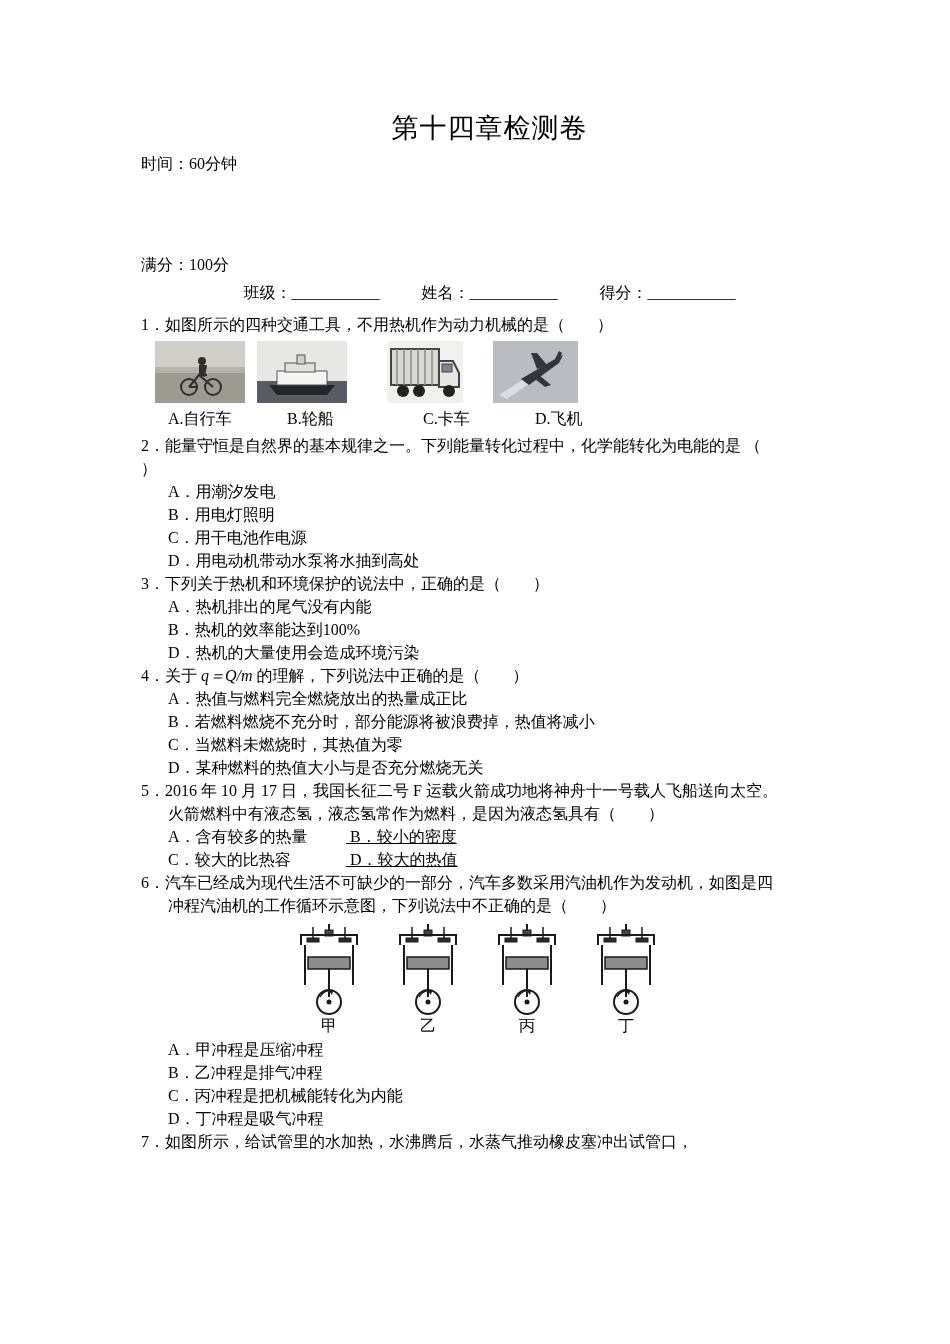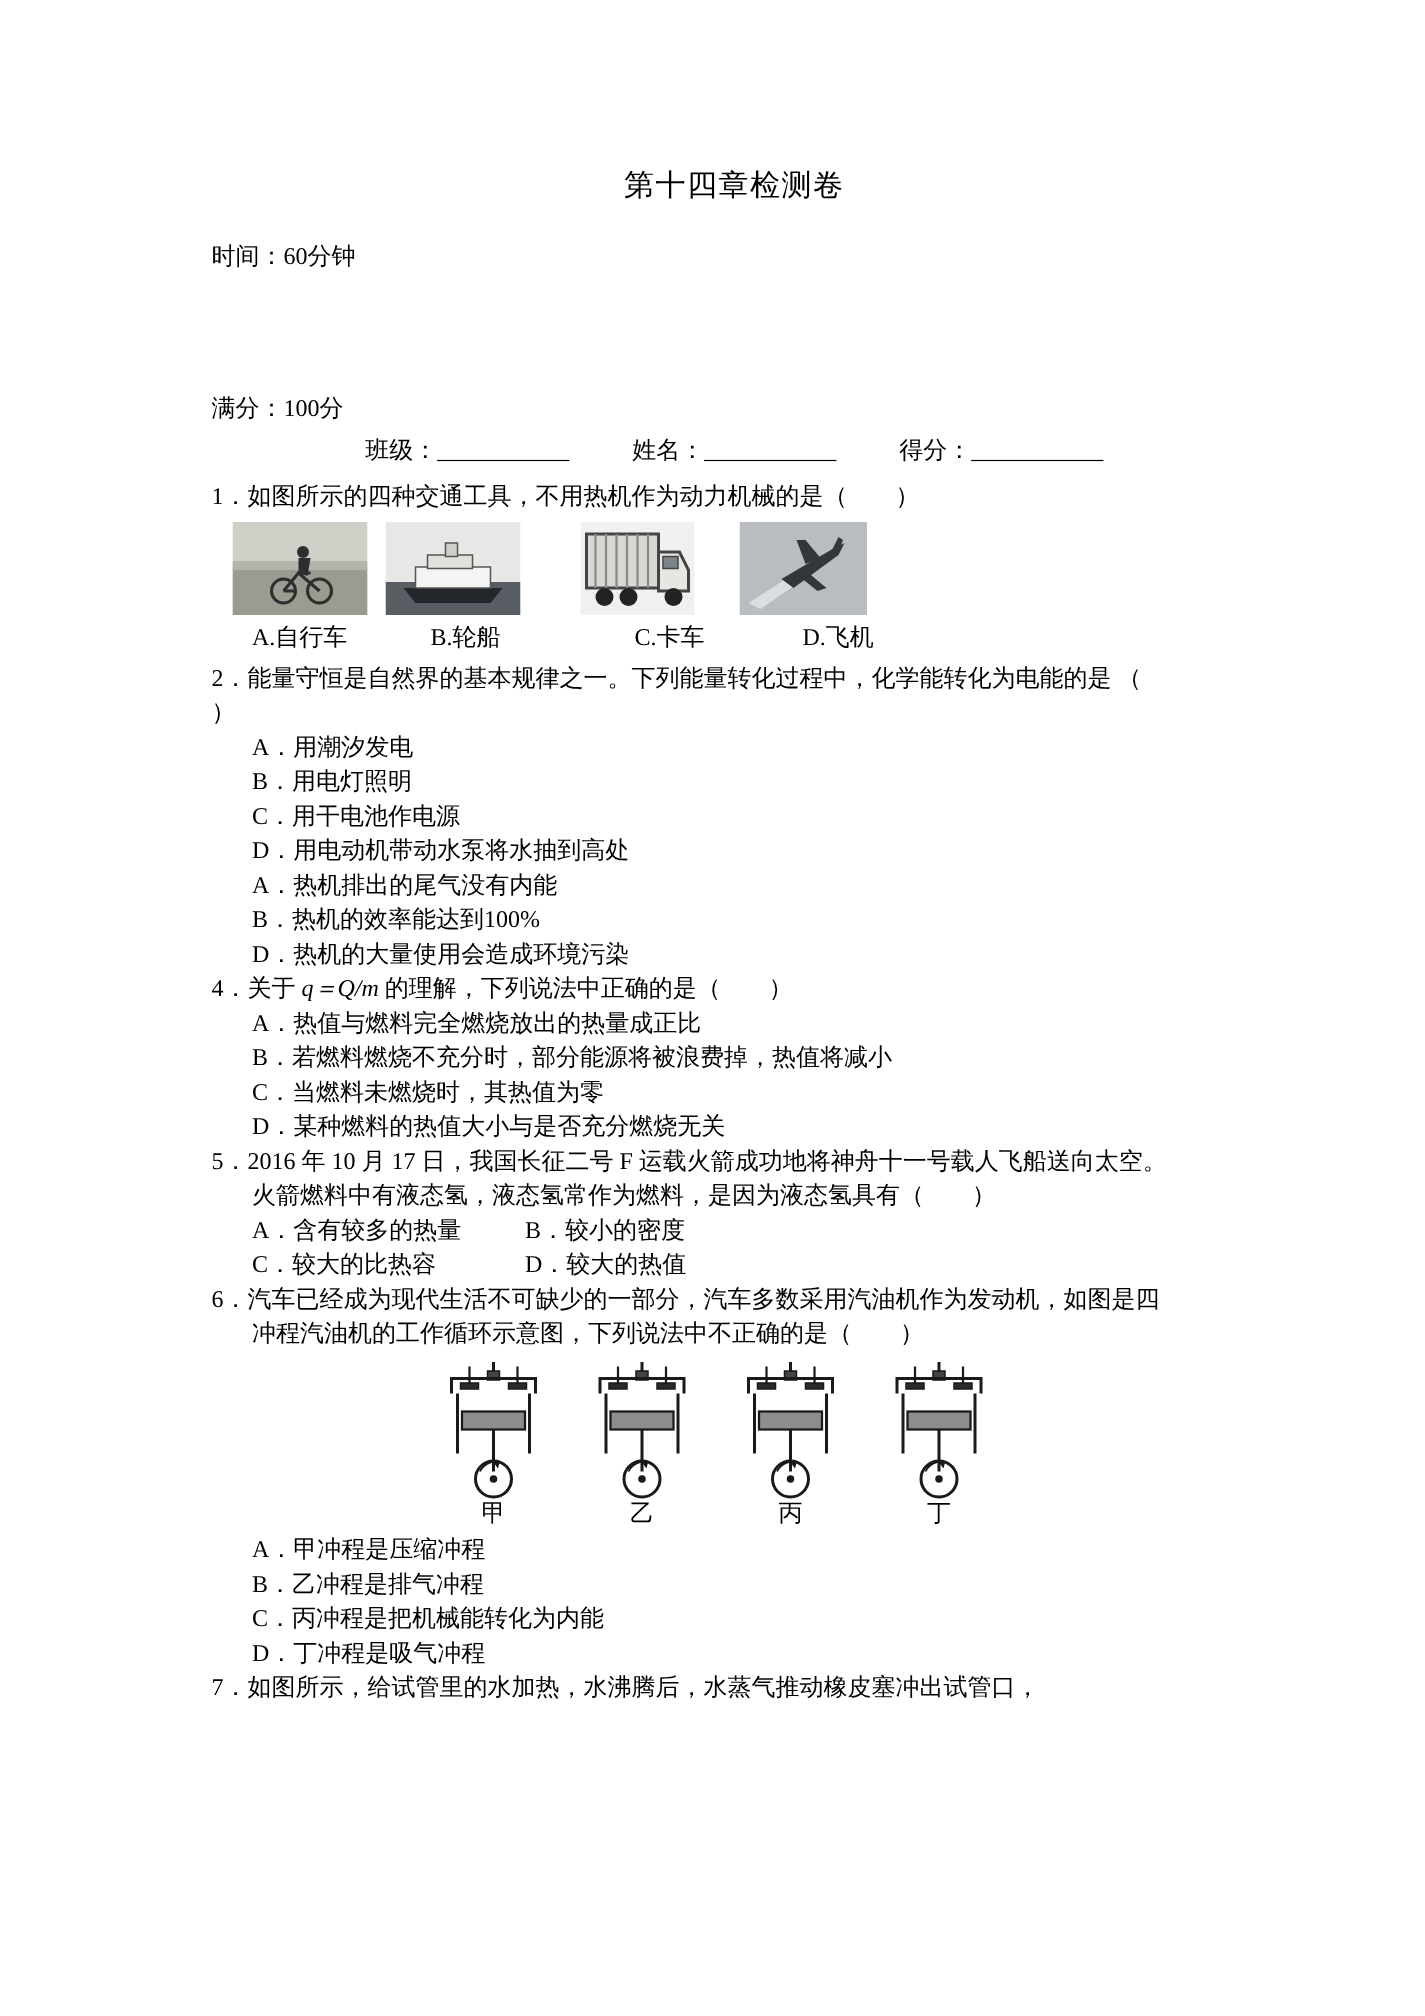--- a/index.html
+++ b/index.html
@@ -9,23 +9,23 @@
     height: 1344px;
     font-family: "Liberation Serif", "DejaVu Serif", serif;
     color: #000;
     font-size: 16px;
     overflow: hidden;
   }
   .page { padding: 110px 112px 0 141px; }
 
   .title {
     text-align: center;
-    font-size: 20px;
+    font-size: 27px;
     letter-spacing: 1px;
-    margin-bottom: 24px;
+    margin-bottom: 8px;
   }
   .meta1 {
     display: flex;
     justify-content: center;
     gap: 80px;
     margin-bottom: 7px;
     flex-direction: column;
   }
   .meta2 {
     display: flex;
@@ -56,21 +56,21 @@
   .photo + .photo { margin-left: 12px; }
   .photo.gap-lg { margin-left: 40px; }
   .photo.gap-md { margin-left: 30px; }
   .q1-options { padding-left: 27px; line-height: 24px; margin-bottom: 3px; }
   .q1-options span { display: inline-block; }
   .q1-options span:nth-child(1) { width: 115px; }
   .q1-options span:nth-child(2) { width: 132px; }
   .q1-options span:nth-child(3) { width: 108px; }
 
   
-  .q5-row { padding-left: 27px; line-height: 23px; }
+  .q5-row { padding-left: 27px; line-height: 23px; text-decoration: underline; }
   .q5-row span:first-child { display: inline-block; width: 178px; }
 
   
   .engine-row {
     display: flex;
     gap: 27px;
     margin: 6px 0 2px 152px;
   }
   .engine { text-align: center; }
   .engine svg { display: block; margin: 0 auto; }
@@ -186,20 +186,21 @@
     <div class="q-line">）</div>
     <div class="q-opts">
       <div class="q-line">A．用潮汐发电</div>
       <div class="q-line">B．用电灯照明</div>
       <div class="q-line">C．用干电池作电源</div>
       <div class="q-line">D．用电动机带动水泵将水抽到高处</div>
     </div>
   </div>
 
   <div class="question">
+    <div class="q-line">3．下列关于热机和环境保护的说法中，正确的是（　　）</div>
     <div class="q-opts">
       <div class="q-line">A．热机排出的尾气没有内能</div>
       <div class="q-line">B．热机的效率能达到100%</div>
       <div class="q-line">D．热机的大量使用会造成环境污染</div>
     </div>
   </div>
 
   <div class="question">
     <div class="q-line"><span>4．关于 </span><span class="formula">q＝Q/m</span><span> 的理解，下列说法中正确的是（　　）</span></div>
     <div class="q-opts">

